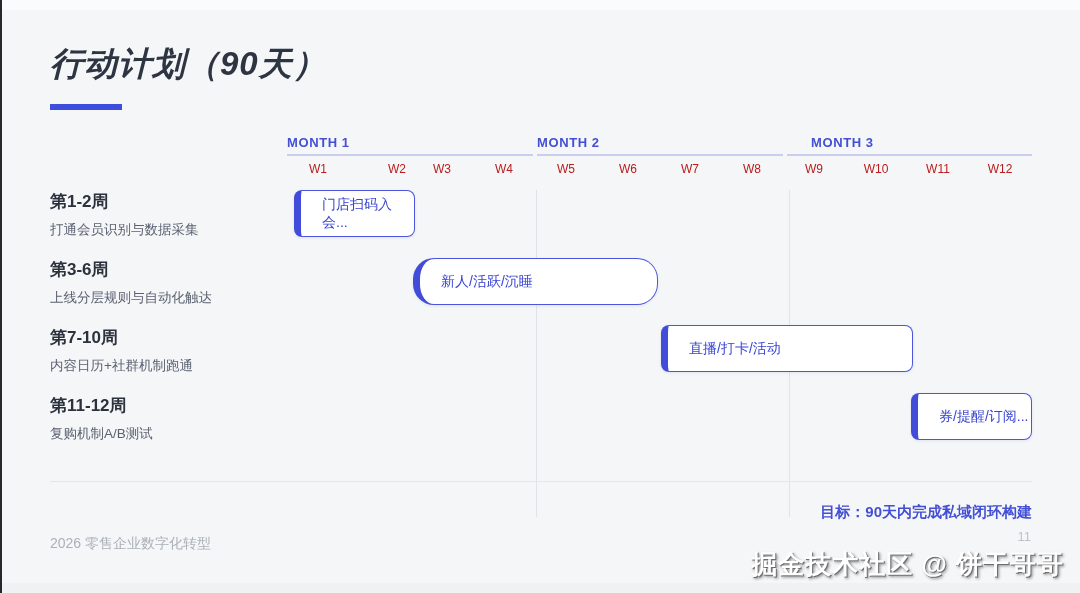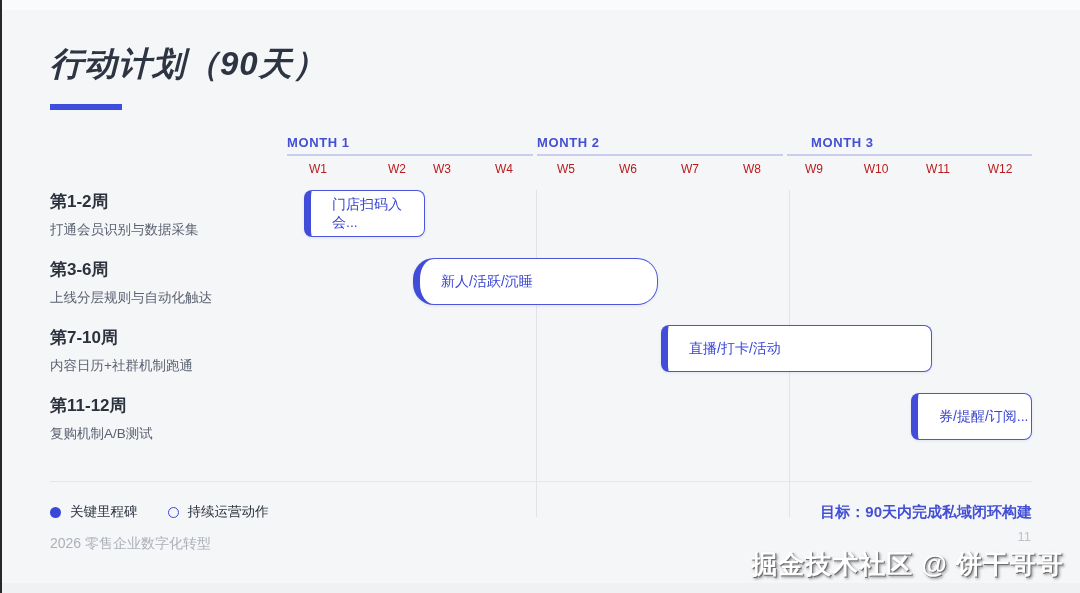--- a/index.html
+++ b/index.html
@@ -91,36 +91,26 @@
       <div class="rowlabel" style="top: 326px;">
         <h3>第7-10周</h3>
         <p>内容日历+社群机制跑通</p>
       </div>
       <div class="rowlabel" style="top: 394px;">
         <h3>第11-12周</h3>
         <p>复购机制A/B测试</p>
       </div>
     </div>
   <div>
-      <div class="gbar" style="left: 304px; top: 190px; width: 121px;">门店扫码入会...</div>
+      <div class="gbar" style="left: 294px; top: 190px; width: 121px;">门店扫码入会...</div>
       <div class="gbar" style="left: 413px; top: 258px; width: 245px; border-radius: 21px;">新人/活跃/沉睡</div>
-      <div class="gbar" style="left: 661px; top: 325px; width: 271px;">直播/打卡/活动</div>
+      <div class="gbar" style="left: 661px; top: 325px; width: 252px;">直播/打卡/活动</div>
       <div class="gbar" style="left: 911px; top: 393px; width: 121px;">券/提醒/订阅...</div>
     </div>
 
   <div class="divider"></div>
 
-  <div class="legend">
-    <div class="item">
-      <span class="dot-filled"></span>
-      <span>关键里程碑</span>
-    </div>
-    <div class="item">
-      <span class="dot-outline"></span>
-      <span>持续运营动作</span>
-    </div>
-  </div>
 
   <div class="goal">目标：90天内完成私域闭环构建</div>
   <div class="footer">2026 零售企业数字化转型</div>
   <div class="pagenum">11</div>
   <div class="watermark">掘金技术社区 @ 饼干哥哥</div>
 </div>
 
 </body></html>

